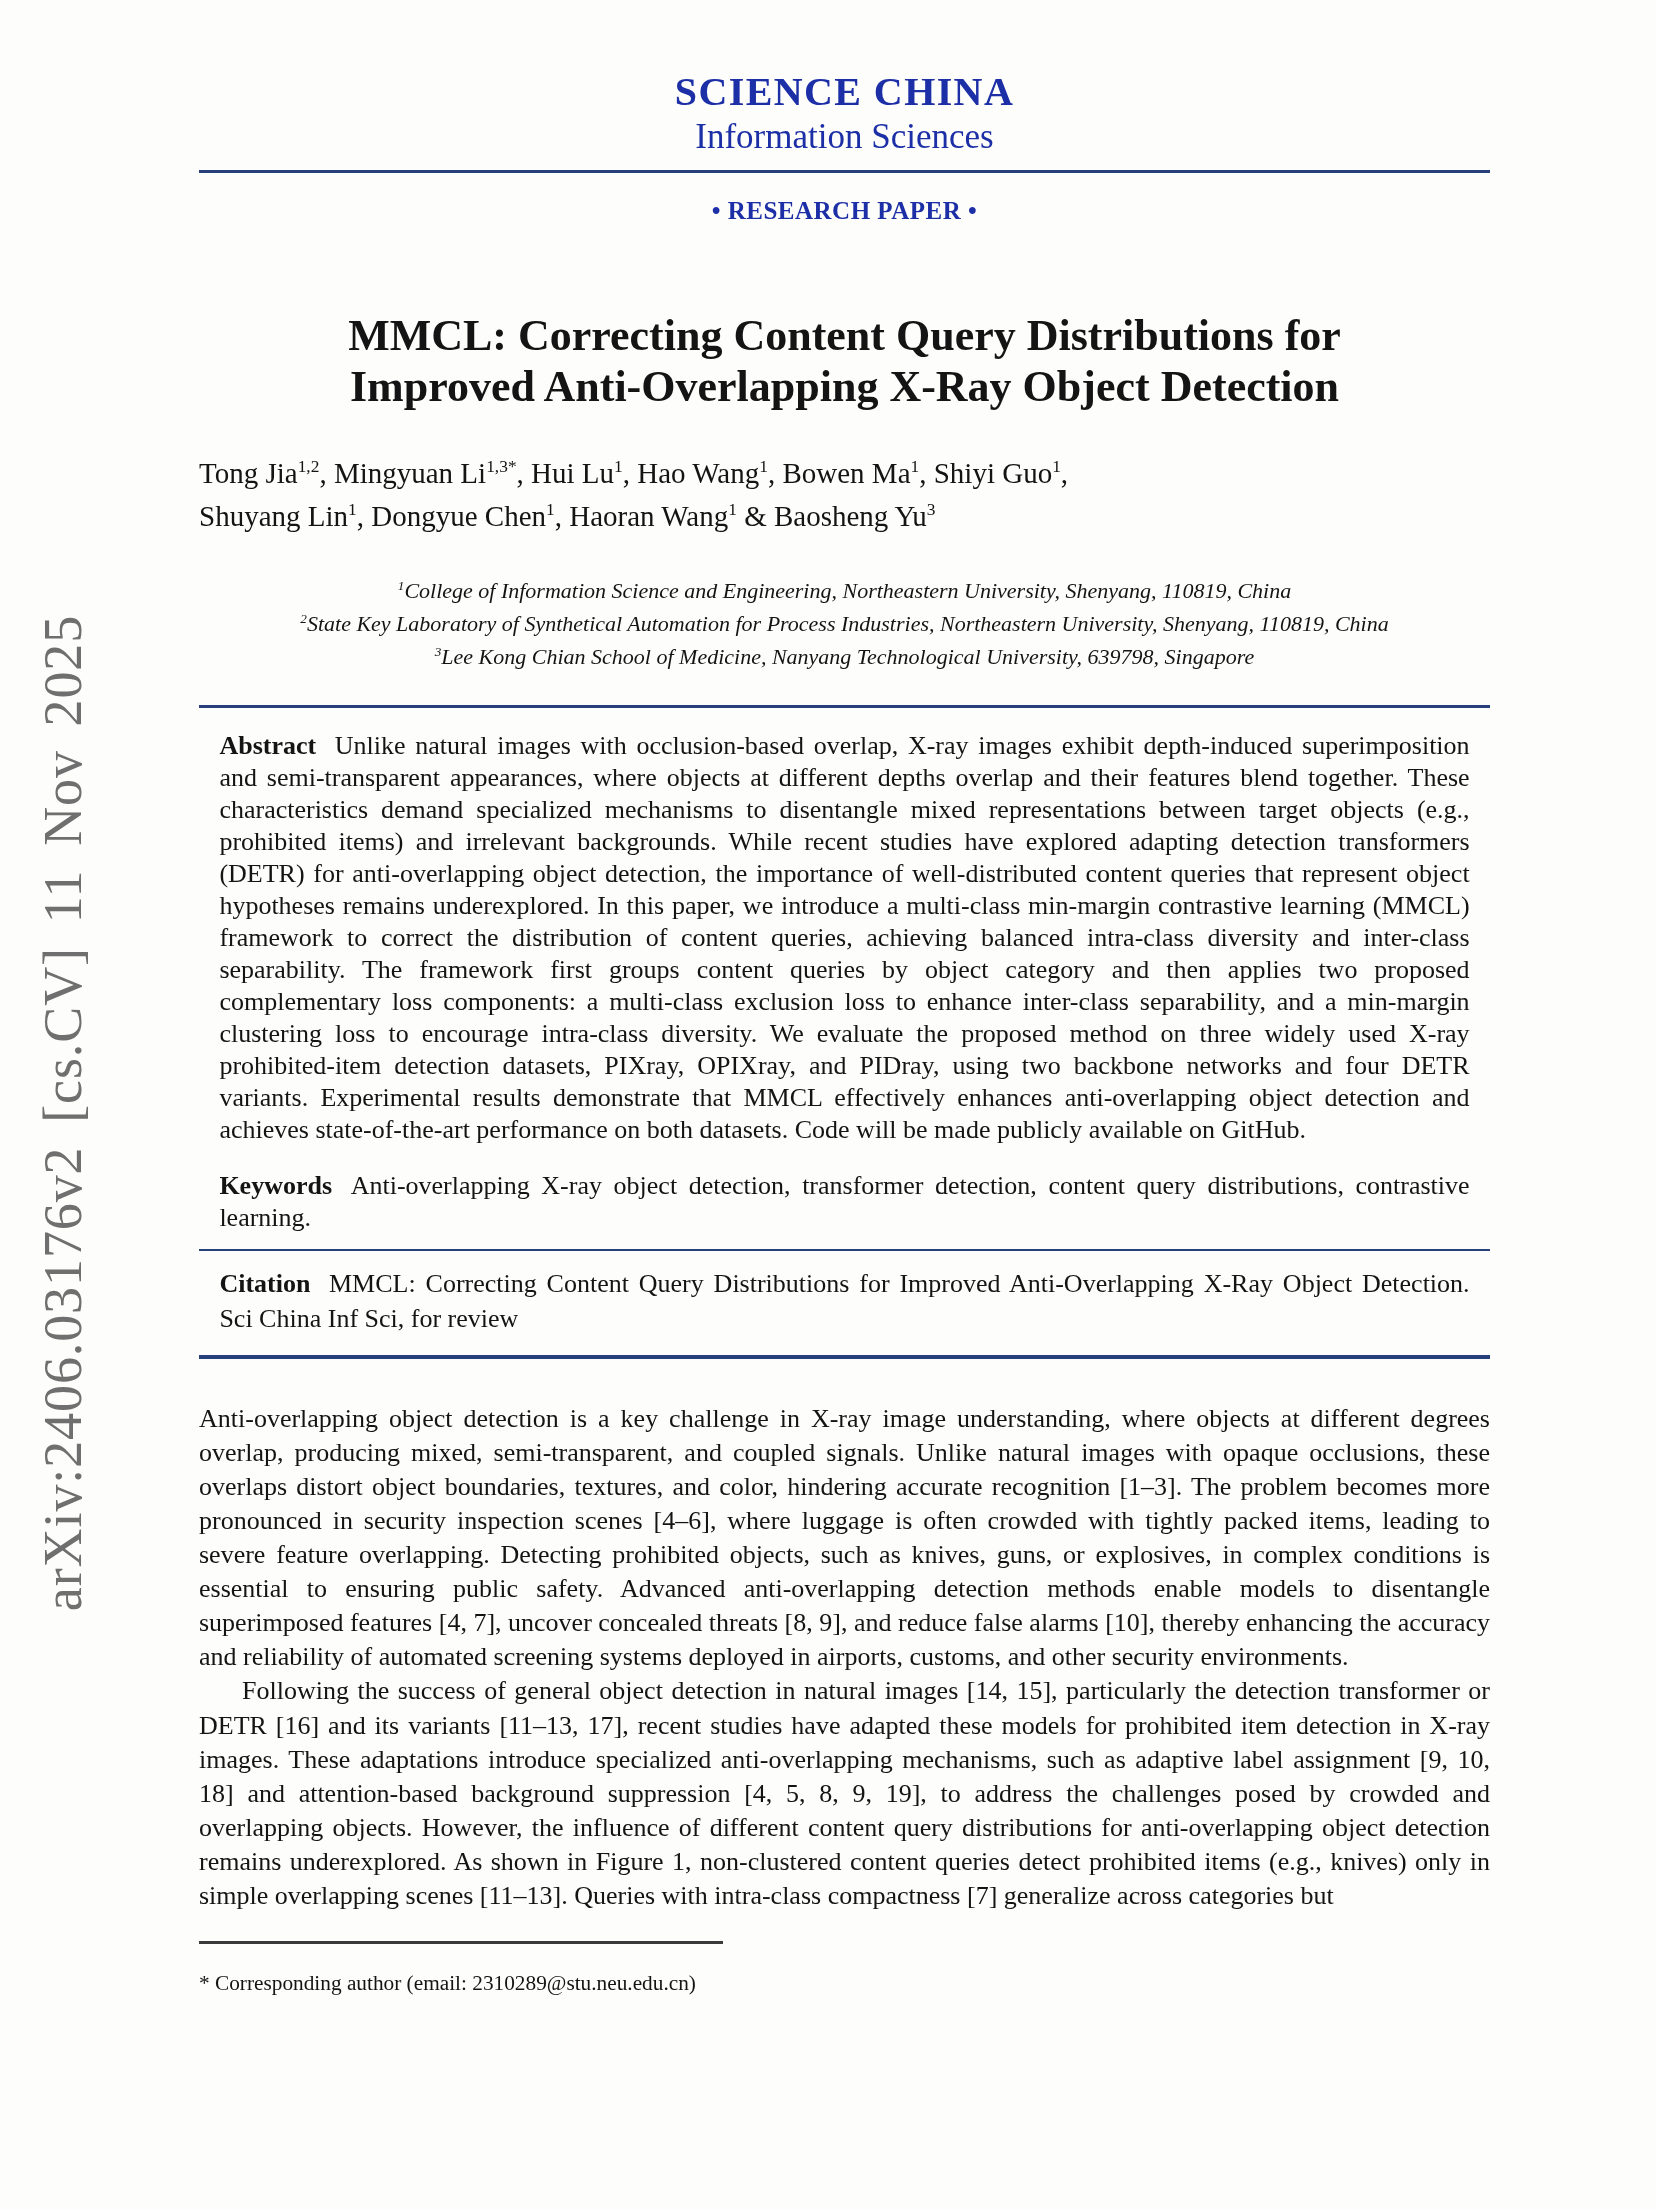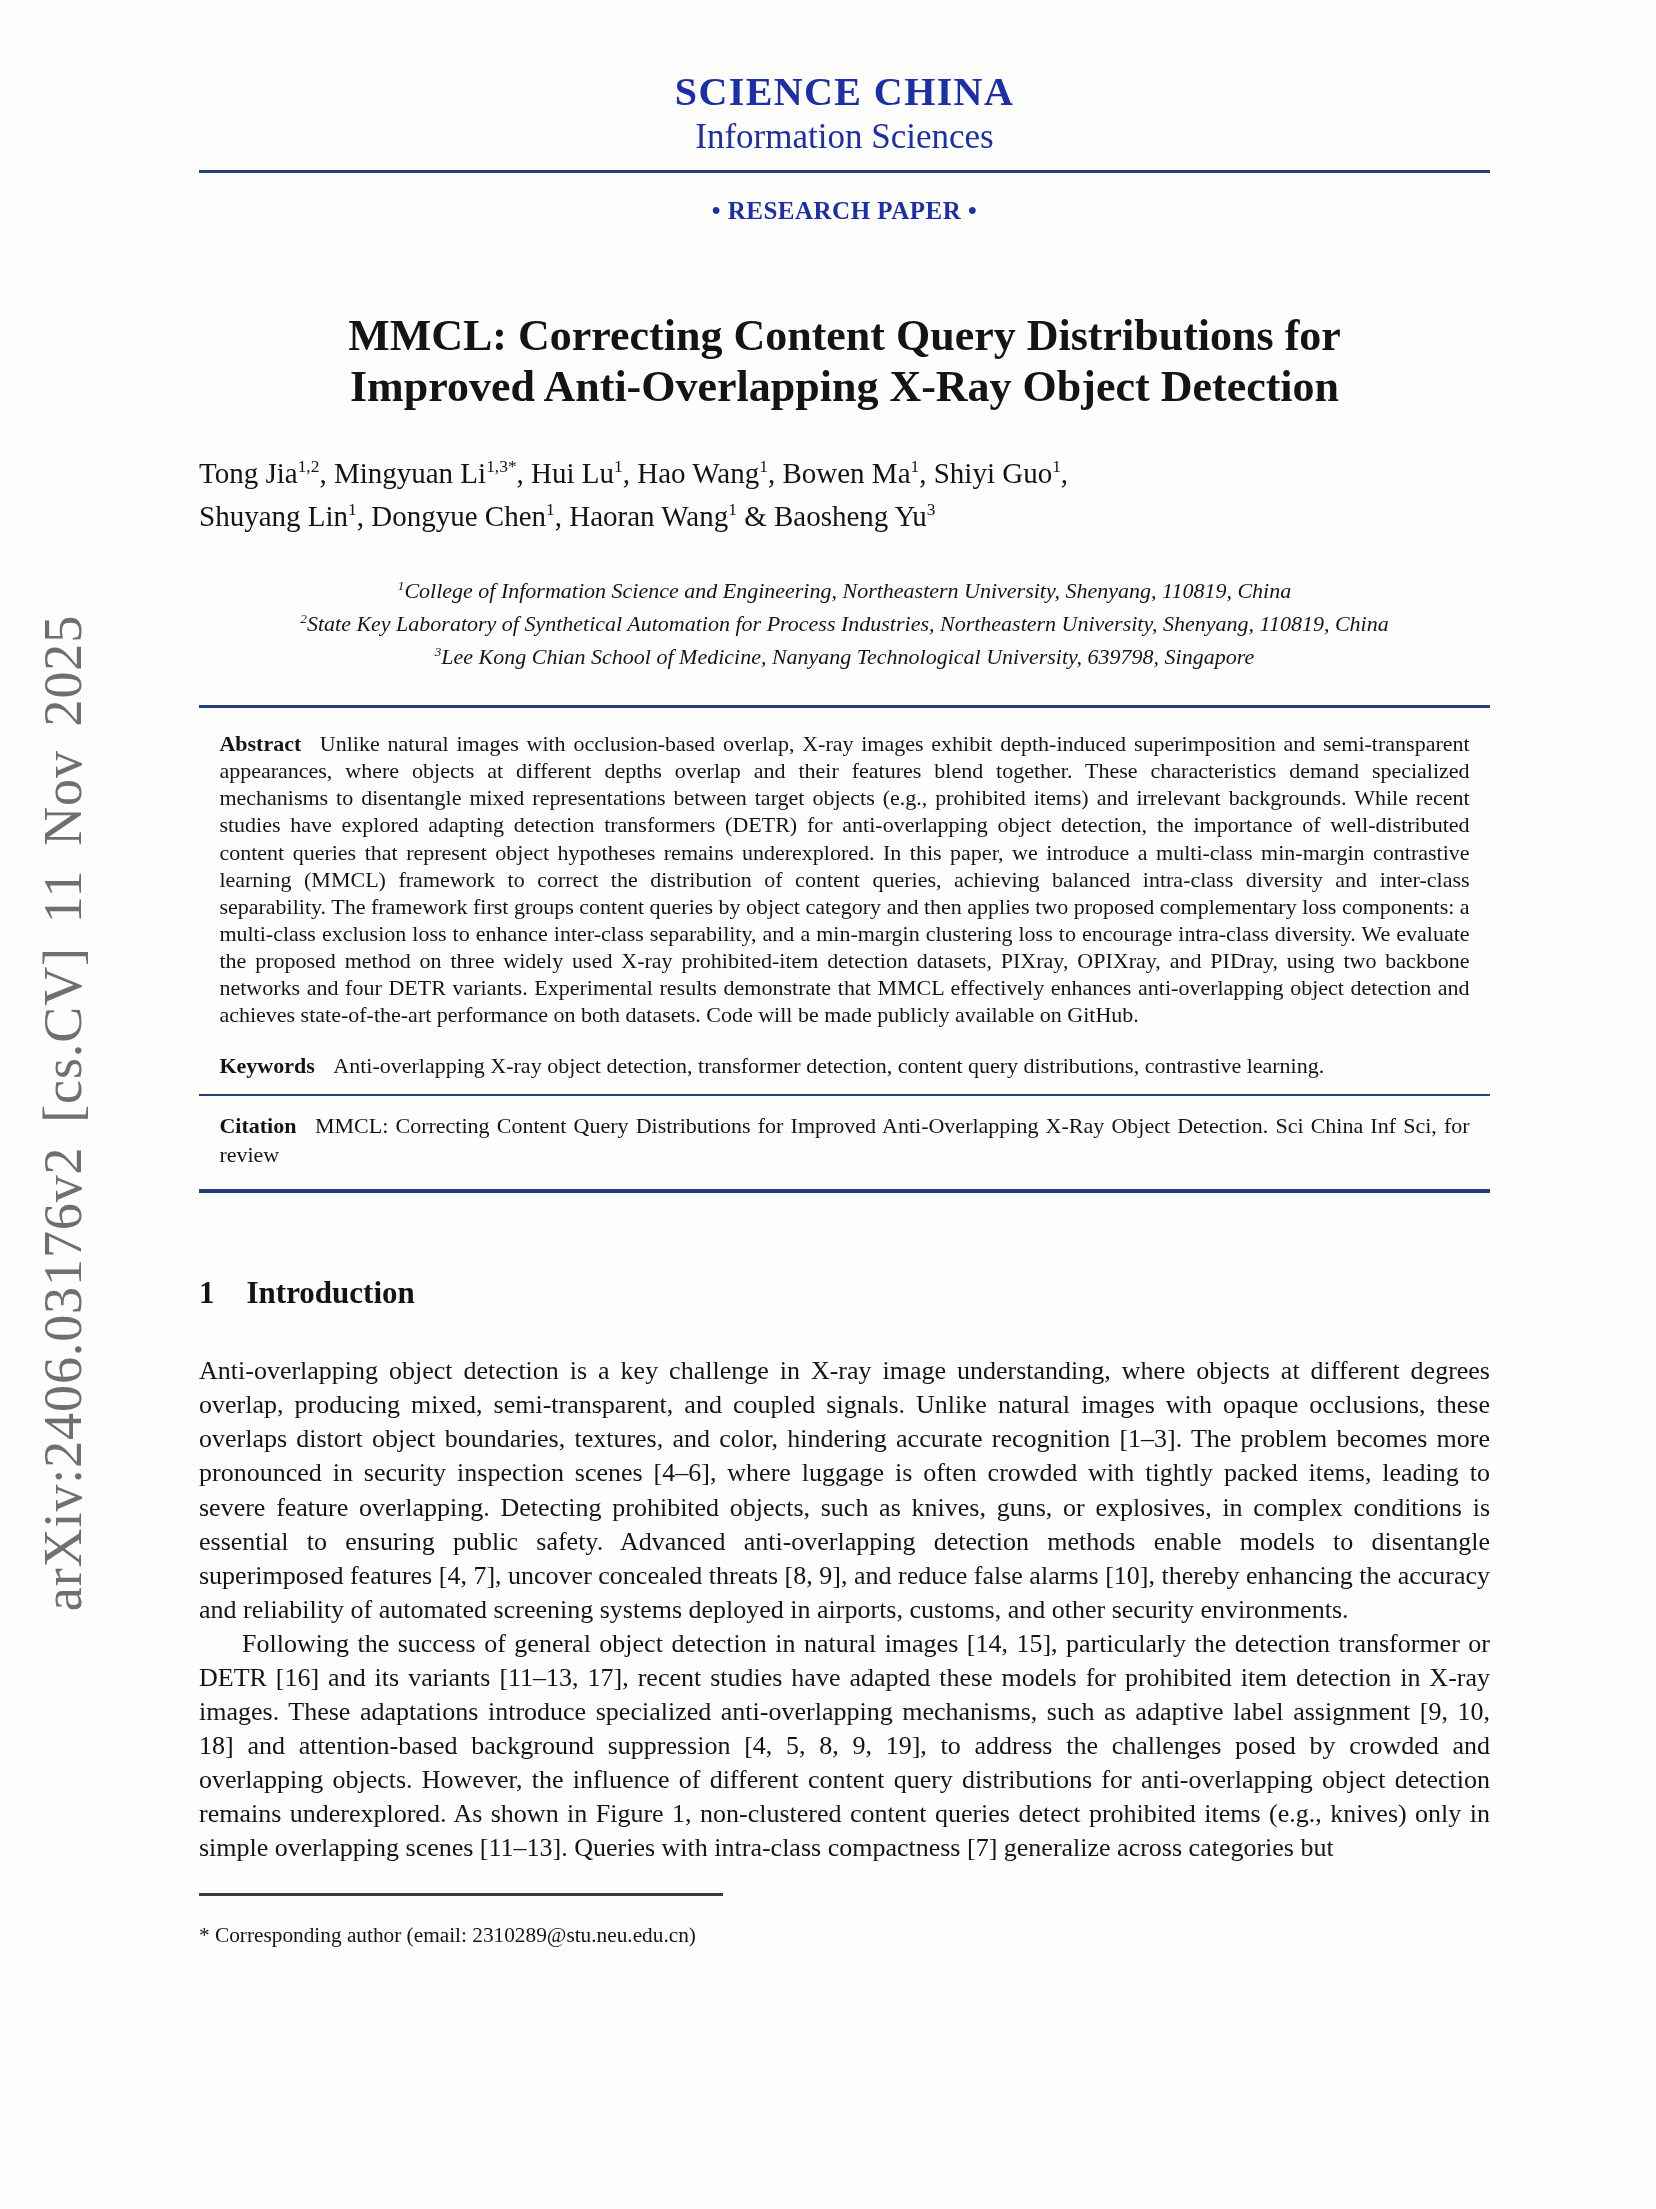--- a/index.html
+++ b/index.html
@@ -84,21 +84,21 @@
     font-style:italic;
     font-size:22px;
     line-height:1.5;
   }
   .abstract-block{ margin-top:32px; }
   .rule-thick{ height:3.7px; background:var(--rule-blue); }
   .rule-thick-bottom{ height:4.6px; background:var(--rule-blue); }
   .rule-thin{ height:1.9px; background:var(--rule-blue); margin-top:15px; }
   .abstract-text, .keywords-text, .citation-text{
     margin:22px 20.4px 0;
-    font-size:22px;
+    font-size:26px;
     line-height:1.23;
     text-align:justify;
   }
   .keywords-text{ margin-top:24px; }
   .citation-text{ margin-top:15px; margin-bottom:18.6px; line-height:1.35; }
   .block-label{ font-weight:700; margin-right:18.6px; }
   .section-heading{
     margin-top:82px;
     font-size:31px;
     font-weight:700;
@@ -153,21 +153,20 @@
 
     <section class="abstract-block">
       <div class="rule-thick"></div>
       <p class="abstract-text"><span class="block-label">Abstract</span><span>Unlike natural images with occlusion-based overlap, X-ray images exhibit depth-induced superimposition and semi-transparent appearances, where objects at different depths overlap and their features blend together. These characteristics demand specialized mechanisms to disentangle mixed representations between target objects (e.g., prohibited items) and irrelevant backgrounds. While recent studies have explored adapting detection transformers (DETR) for anti-overlapping object detection, the importance of well-distributed content queries that represent object hypotheses remains underexplored. In this paper, we introduce a multi-class min-margin contrastive learning (MMCL) framework to correct the distribution of content queries, achieving balanced intra-class diversity and inter-class separability. The framework first groups content queries by object category and then applies two proposed complementary loss components: a multi-class exclusion loss to enhance inter-class separability, and a min-margin clustering loss to encourage intra-class diversity. We evaluate the proposed method on three widely used X-ray prohibited-item detection datasets, PIXray, OPIXray, and PIDray, using two backbone networks and four DETR variants. Experimental results demonstrate that MMCL effectively enhances anti-overlapping object detection and achieves state-of-the-art performance on both datasets. Code will be made publicly available on GitHub.</span></p>
       <p class="keywords-text"><span class="block-label">Keywords</span><span>Anti-overlapping X-ray object detection, transformer detection, content query distributions, contrastive learning.</span></p>
       <div class="rule-thin"></div>
       <p class="citation-text"><span class="block-label">Citation</span><span>MMCL: Correcting Content Query Distributions for Improved Anti-Overlapping X-Ray Object Detection. Sci China Inf Sci, for review</span></p>
       <div class="rule-thick-bottom"></div>
     </section>
 
-    <h2 class="section-heading"><span class="section-number">1</span><span>Introduction</span></h2>
 
     <p class="body-par par-first">Anti-overlapping object detection is a key challenge in X-ray image understanding, where objects at different degrees overlap, producing mixed, semi-transparent, and coupled signals. Unlike natural images with opaque occlusions, these overlaps distort object boundaries, textures, and color, hindering accurate recognition [1–3]. The problem becomes more pronounced in security inspection scenes [4–6], where luggage is often crowded with tightly packed items, leading to severe feature overlapping. Detecting prohibited objects, such as knives, guns, or explosives, in complex conditions is essential to ensuring public safety. Advanced anti-overlapping detection methods enable models to disentangle superimposed features [4, 7], uncover concealed threats [8, 9], and reduce false alarms [10], thereby enhancing the accuracy and reliability of automated screening systems deployed in airports, customs, and other security environments.</p>
     <p class="body-par par-indent">Following the success of general object detection in natural images [14, 15], particularly the detection transformer or DETR [16] and its variants [11–13, 17], recent studies have adapted these models for prohibited item detection in X-ray images. These adaptations introduce specialized anti-overlapping mechanisms, such as adaptive label assignment [9, 10, 18] and attention-based background suppression [4, 5, 8, 9, 19], to address the challenges posed by crowded and overlapping objects. However, the influence of different content query distributions for anti-overlapping object detection remains underexplored. As shown in Figure 1, non-clustered content queries detect prohibited items (e.g., knives) only in simple overlapping scenes [11–13]. Queries with intra-class compactness [7] generalize across categories but</p>
 
     <div class="footnote-rule"></div>
     <p class="footnote">* Corresponding author (email: 2310289@stu.neu.edu.cn)</p>
 
   </div>
 </div>
 

